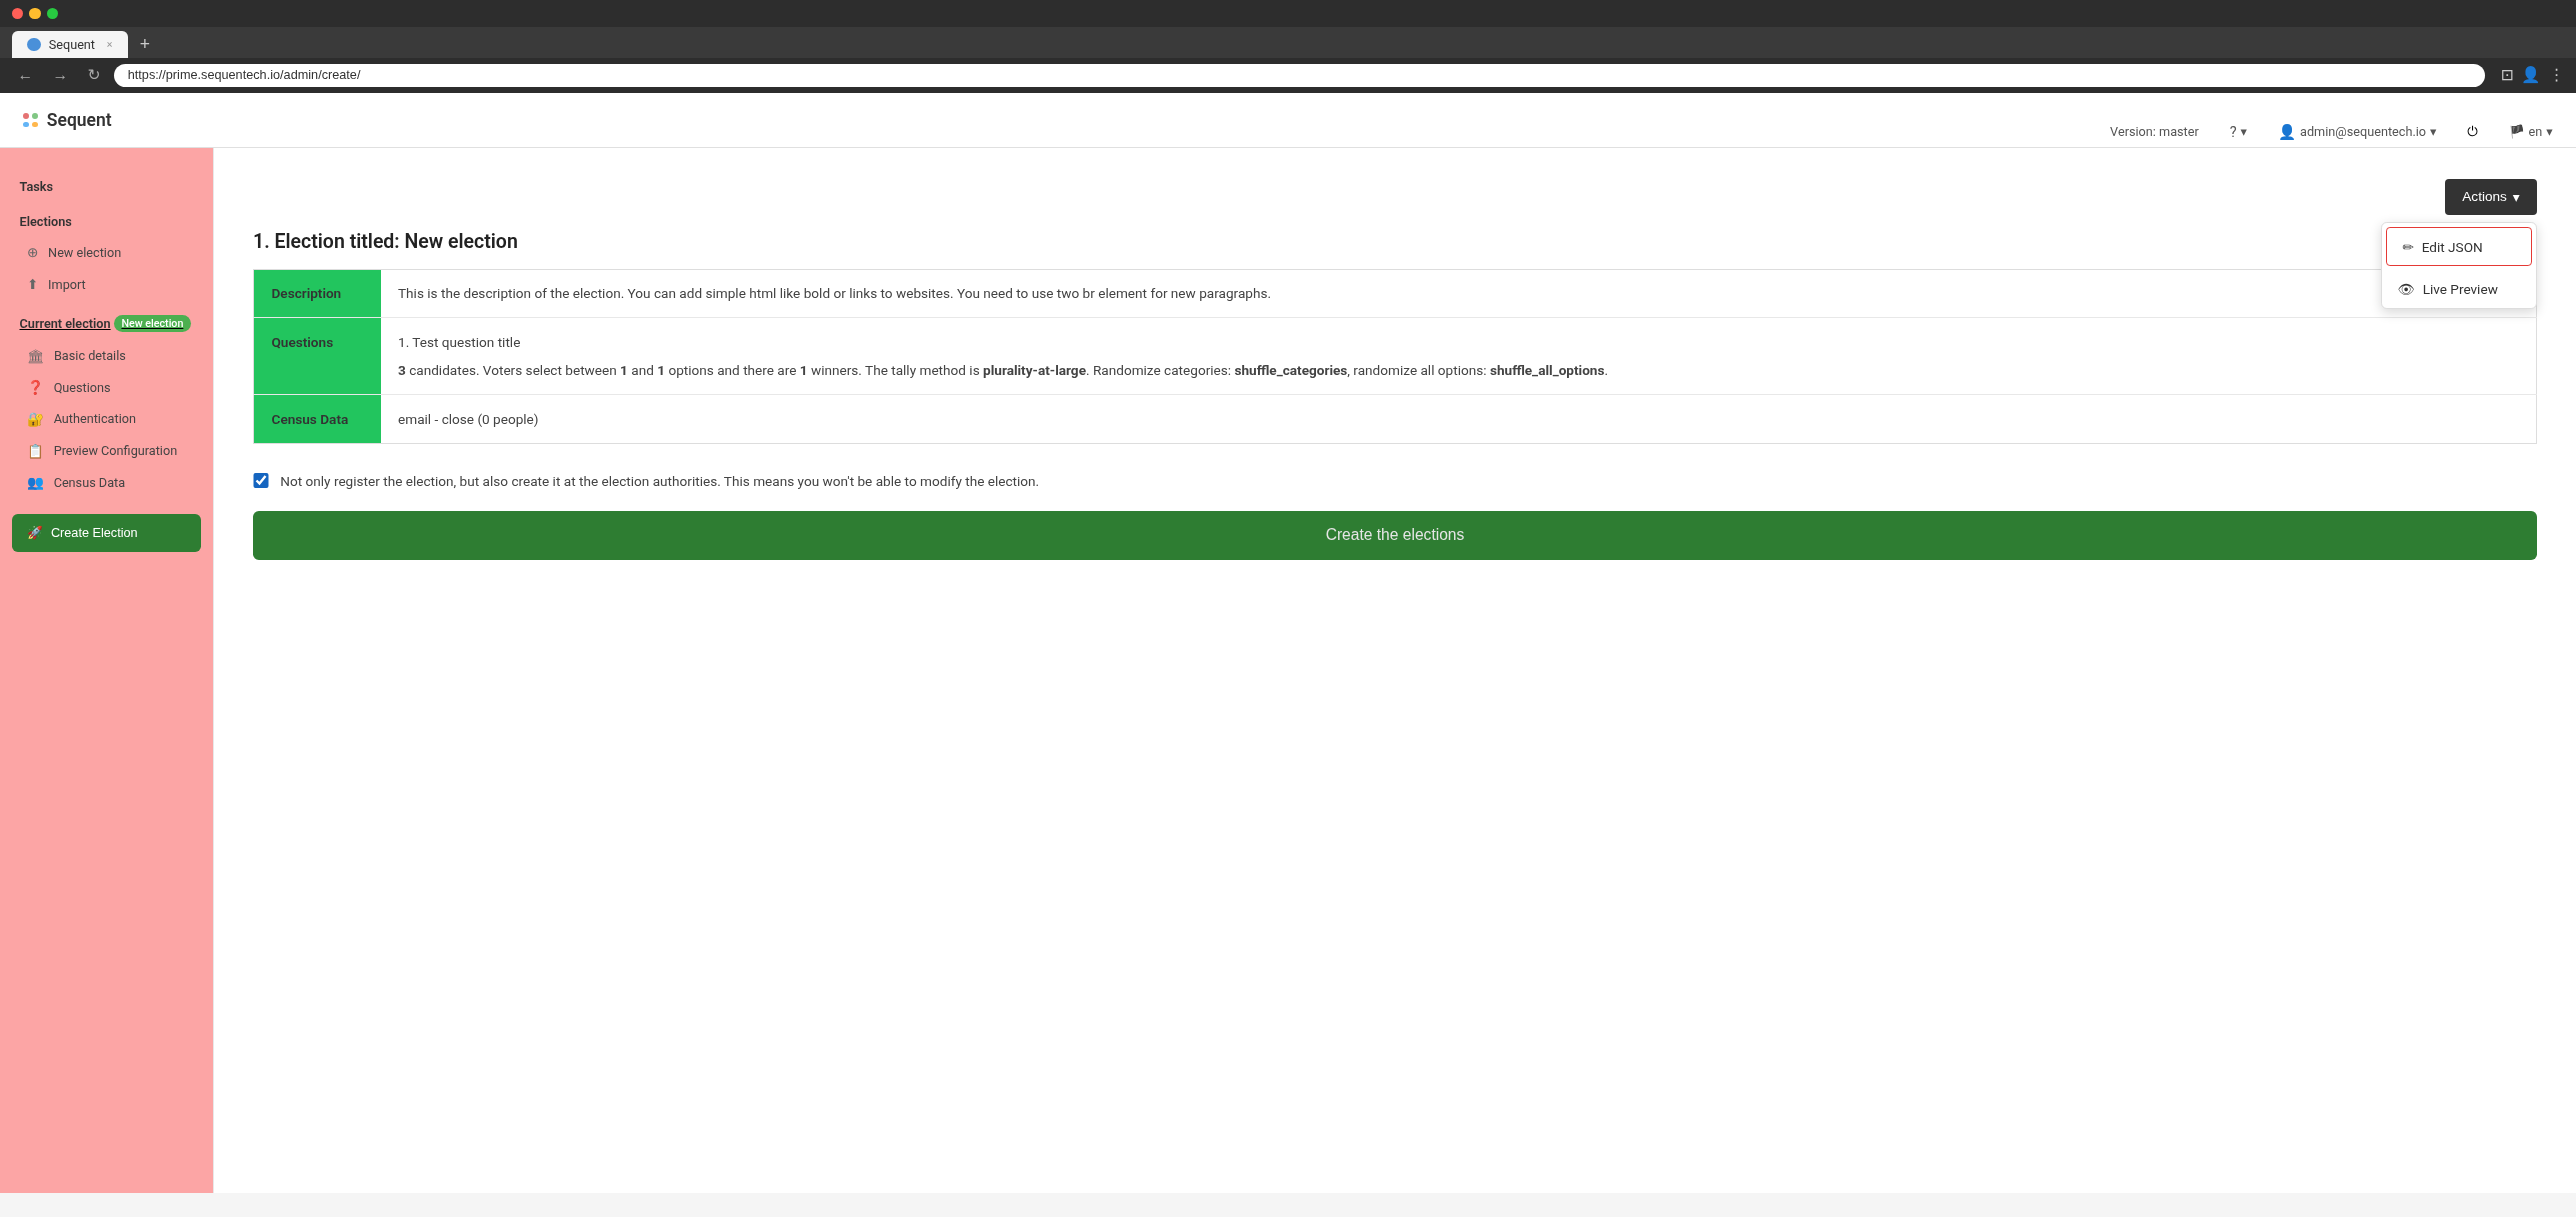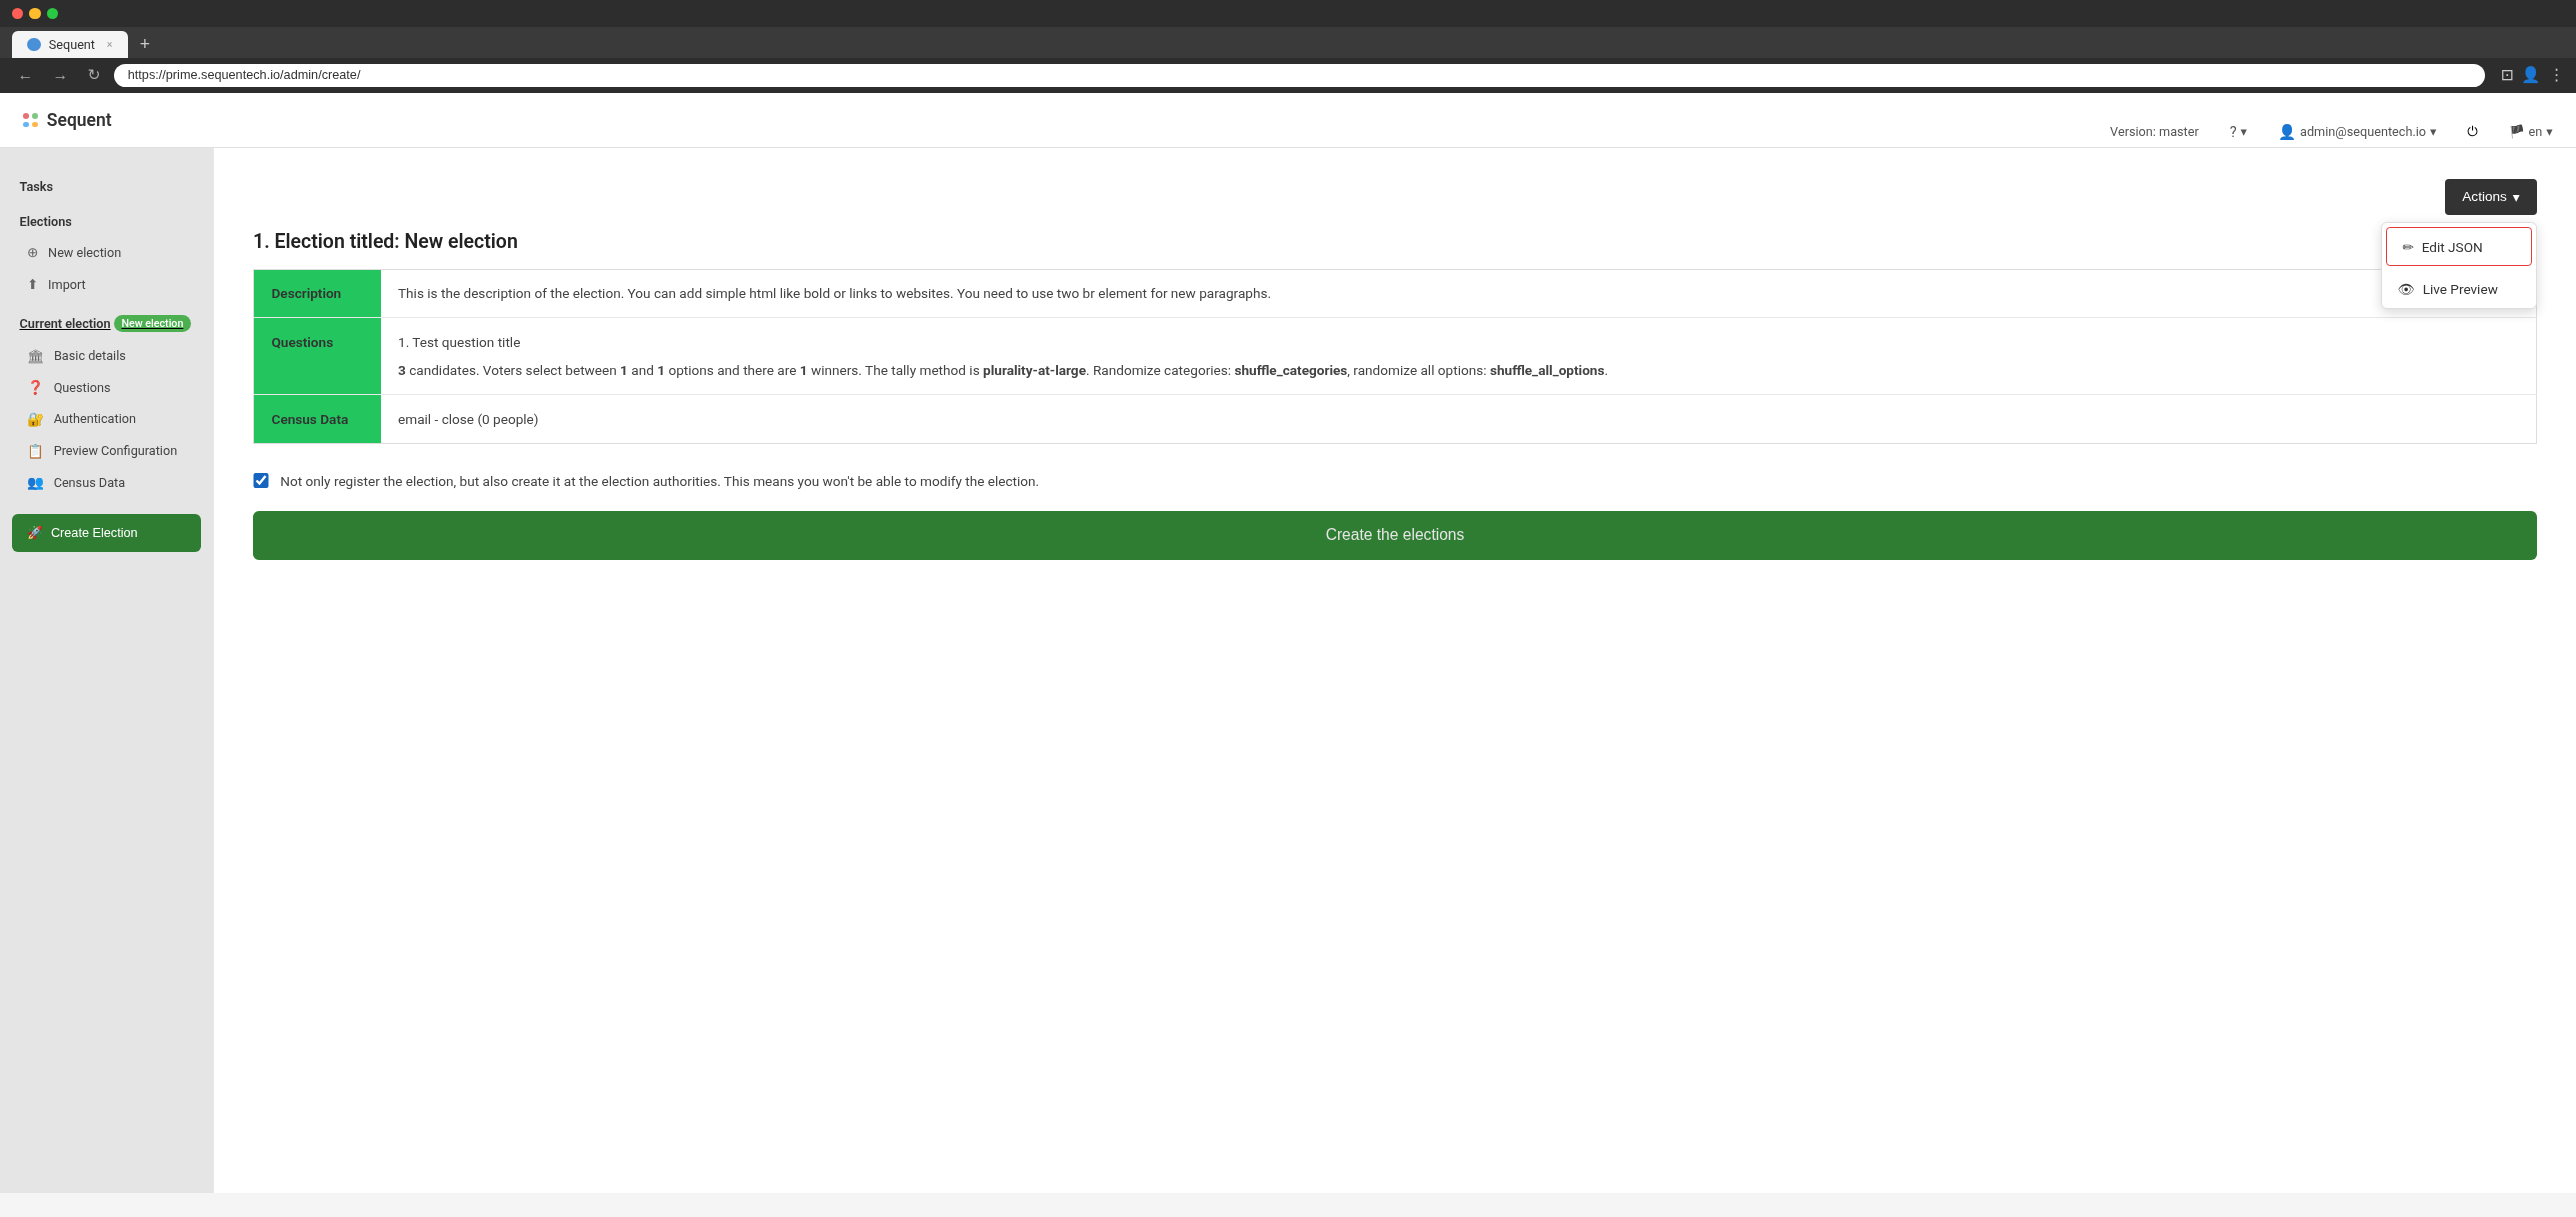--- a/index.html
+++ b/index.html
@@ -81,21 +81,21 @@
     .nav-right { display: flex; align-items: center; gap: 31px; font-size: 12.7px; color: #555; margin-top: 23px; }
     .nav-right-item { display: flex; align-items: center; gap: 3.9px; cursor: pointer; }
     .nav-icon { font-size: 14.6px; }
 
     
     .main-layout { display: flex; flex: 1; }
 
     
     .sidebar {
       width: 214px;
-      background: #e5e5e5;
+      background: #fca5a5;
       border-right: 1px solid #e8e8e8;
       padding: 19.5px 0;
       flex-shrink: 0;
     }
     .sidebar-section-title {
       font-size: 12.7px;
       font-weight: 600;
       color: #333;
       padding: 7.8px 19.5px;
       margin-top: 3.9px;

